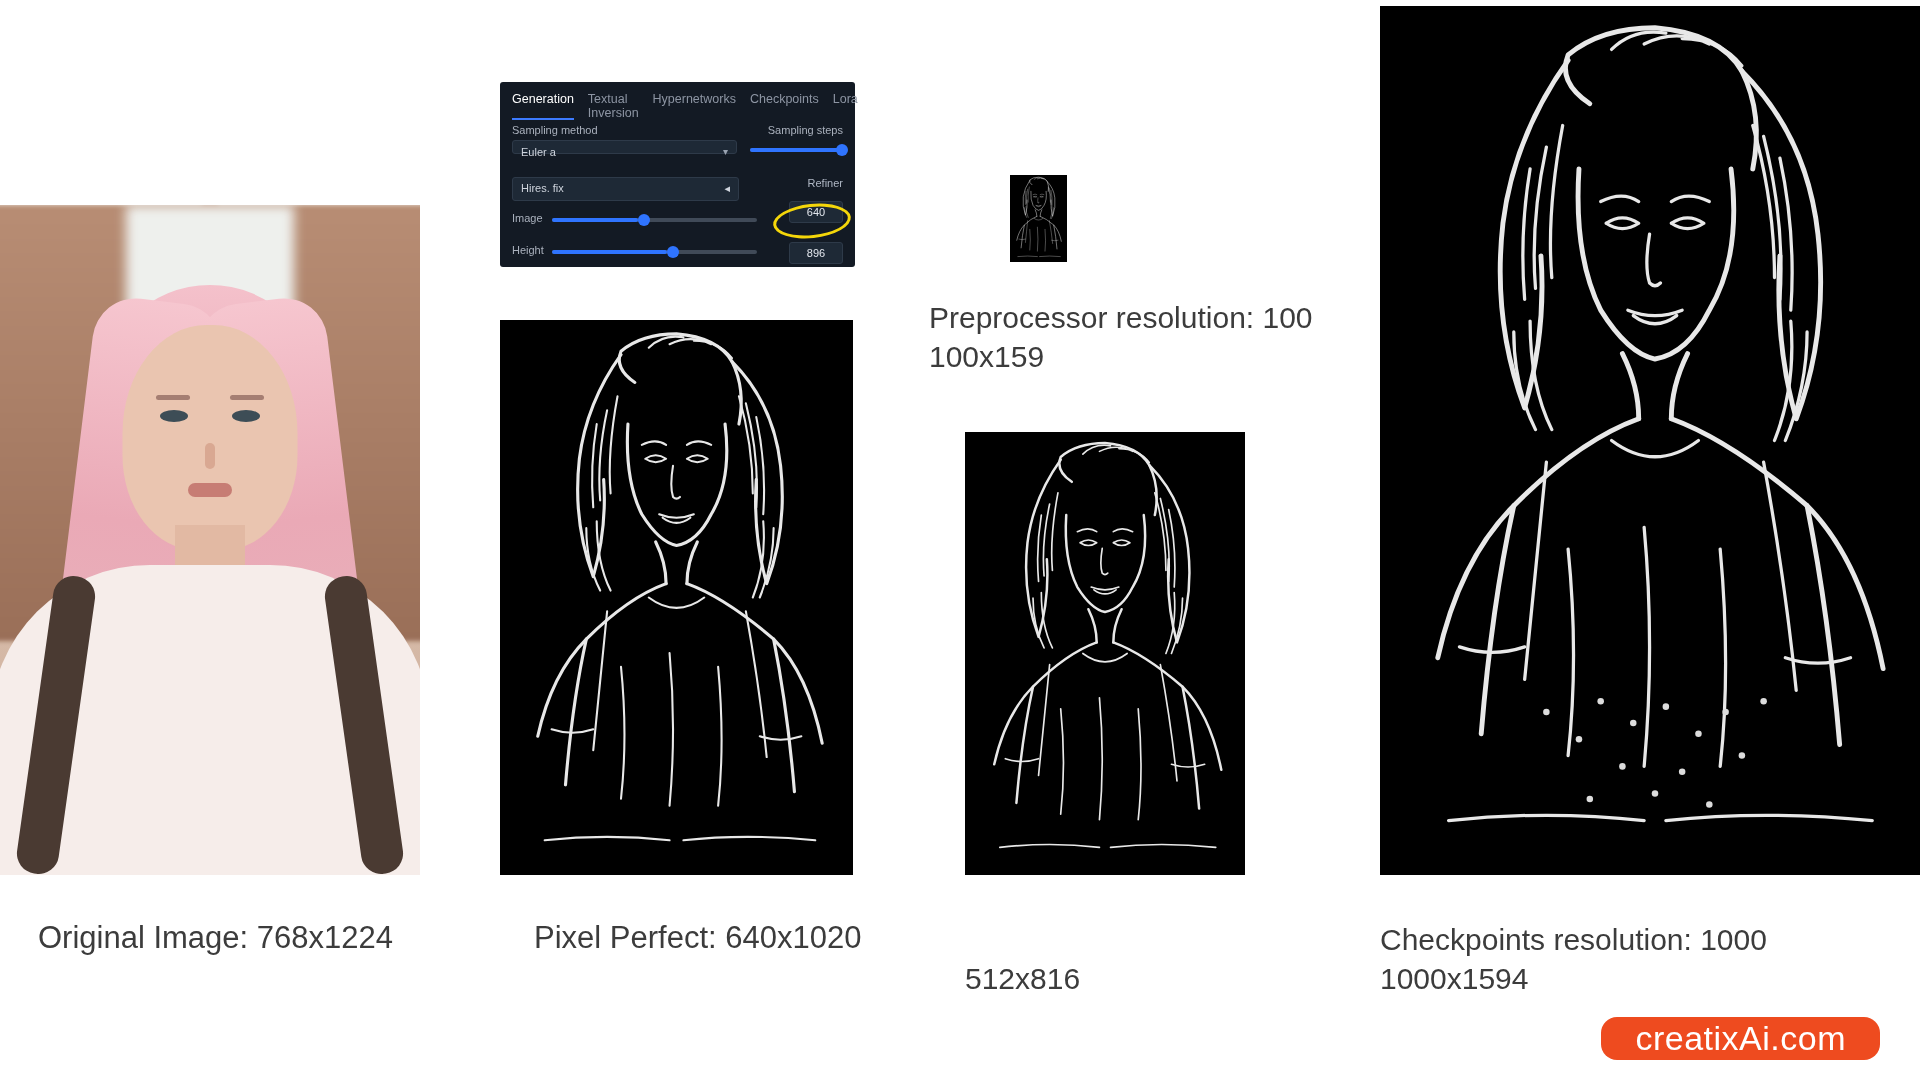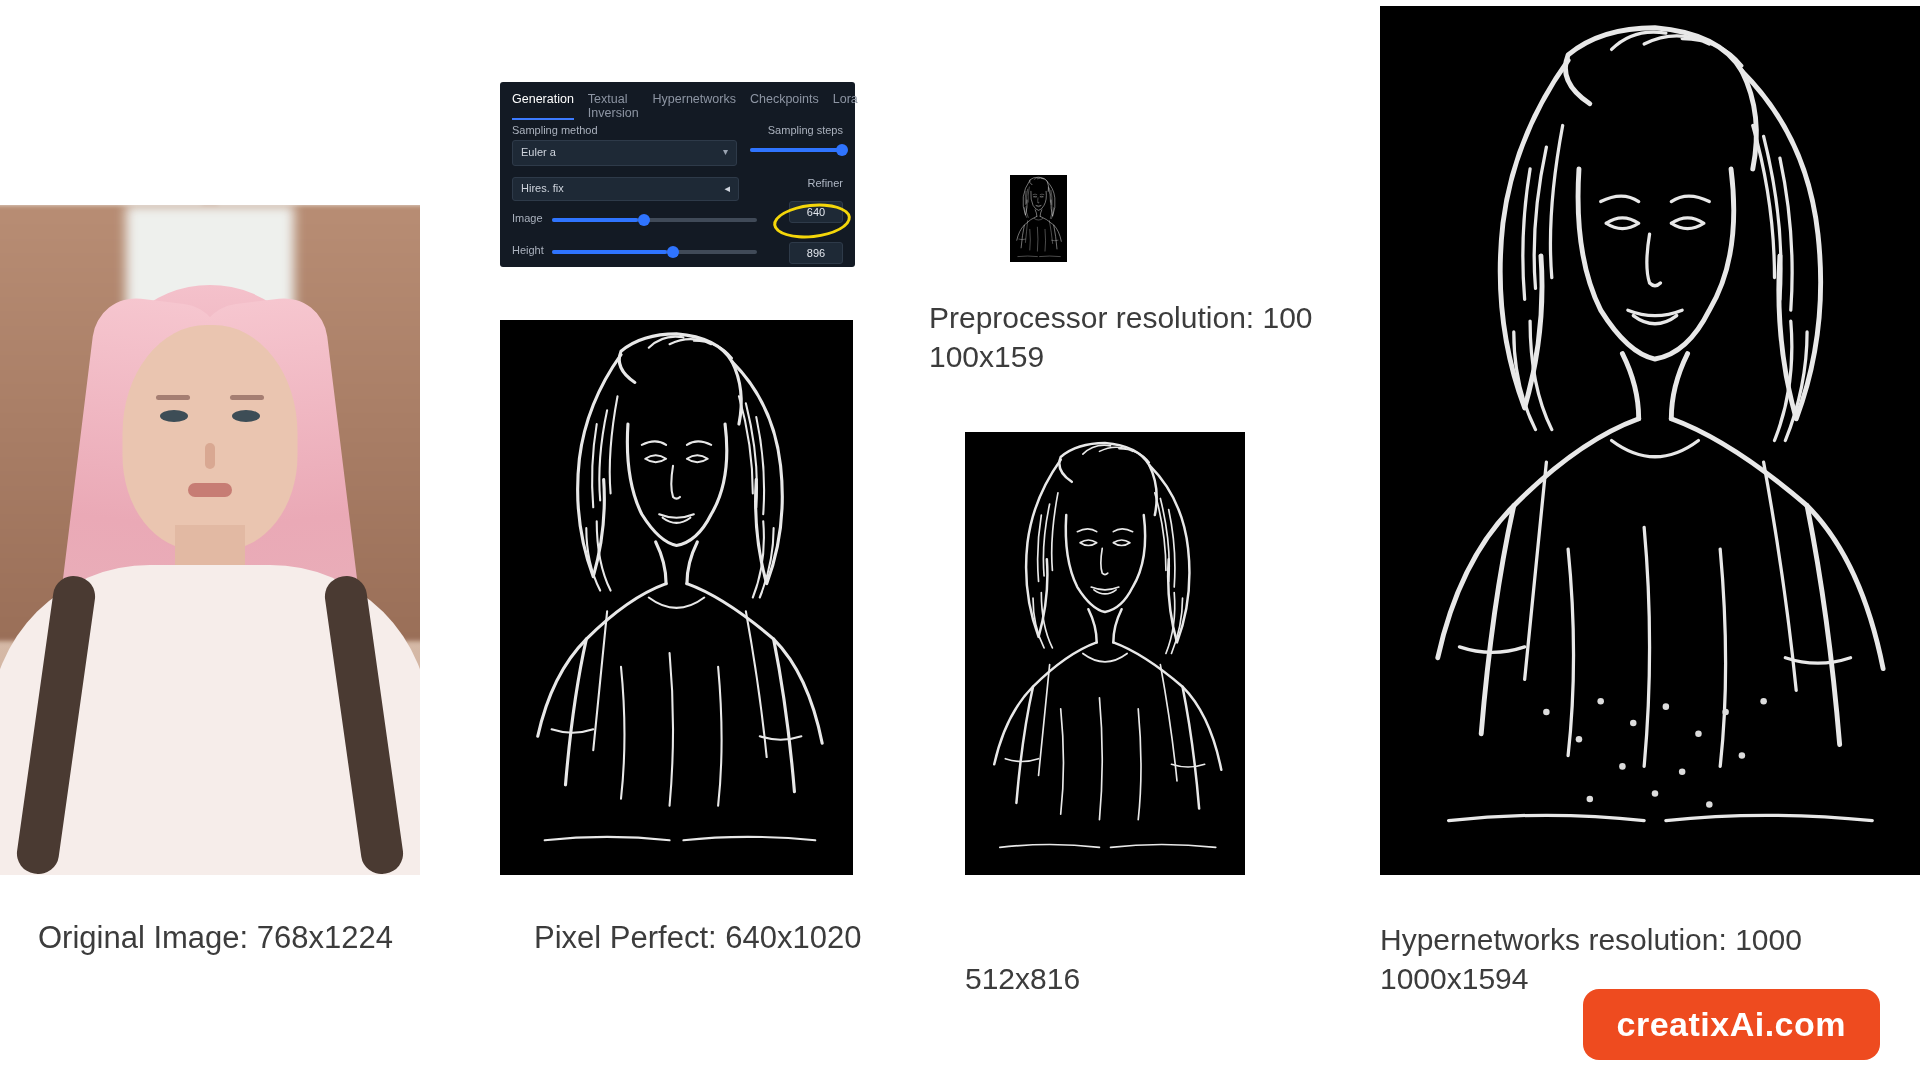--- a/index.html
+++ b/index.html
@@ -32,21 +32,21 @@
   .strapR{right:35px;transform:rotate(-8deg)}
   .cap1{position:absolute;left:38px;top:920px;font-size:31px;color:#3c3c3c}
 
   
   .panel{position:absolute;left:500px;top:82px;width:355px;height:185px;background:#131a24;border-radius:3px;color:#c7ccd4;font-size:12px}
   .tabs{display:flex;gap:14px;padding:10px 12px;font-size:12.5px;color:#8d95a3}
   .tabs span:first-child{color:#fff;border-bottom:2px solid #3d7bff;padding-bottom:0}
   .lab{position:absolute;font-size:11px;color:#aab1bd}
   .lab.sm{left:12px;top:42px}
   .lab.ss{right:12px;top:42px}
-  .dd{position:absolute;left:12px;top:58px;width:225px;height:26px;background:#1e2936;border:1px solid #2e3a49;border-radius:3px;color:#cfd4dd;font-size:11px;padding:5px 8px}
+  .dd{position:absolute;left:12px;top:58px;width:225px;height:14px;background:#1e2936;border:1px solid #2e3a49;border-radius:3px;color:#cfd4dd;font-size:11px;padding:5px 8px}
   .dd:after{content:"▾";position:absolute;right:8px;top:5px;font-size:10px;color:#9aa3b1}
   .sl{position:absolute;height:4px;background:#404a58;border-radius:2px}
   .sl .fill{position:absolute;left:0;top:0;height:100%;background:#2f74ff;border-radius:2px}
   .sl .knob{position:absolute;top:-4px;width:12px;height:12px;background:#2f74ff;border-radius:50%}
   .sl.steps{left:250px;top:66px;width:92px}.sl.steps .fill{width:100%}.sl.steps .knob{left:86px}
   .hf{position:absolute;left:12px;top:95px;width:227px;height:24px;background:#1e2936;border:1px solid #2e3a49;border-radius:3px;font-size:11px;padding:4px 8px;color:#cfd4dd}
   .ref{position:absolute;right:12px;top:95px;font-size:11px;color:#aeb6c3}
   .lab.w{left:12px;top:130px}.lab.h{left:12px;top:162px}
   .sl.width{left:52px;top:136px;width:205px}.sl.width .fill{width:42%}.sl.width .knob{left:42%}
   .sl.height{left:52px;top:168px;width:205px}.sl.height .fill{width:56%}.sl.height .knob{left:56%}
@@ -63,21 +63,21 @@
   .edge100{position:absolute;left:1010px;top:175px;width:57px;height:87px}
   .cap3a{position:absolute;left:929px;top:298px;font-size:30px;color:#3c3c3c;line-height:1.3}
   .edge512{position:absolute;left:965px;top:432px;width:280px;height:443px}
   .cap3b{position:absolute;left:965px;top:920px;font-size:30px;color:#3c3c3c;line-height:1.3}
 
   
   .edge1000{position:absolute;left:1380px;top:6px;width:550px;height:869px}
   .cap4{position:absolute;left:1380px;top:920px;font-size:30px;color:#3c3c3c;line-height:1.3}
 
   
-  .brand{position:absolute;right:40px;bottom:20px;background:#ee4b1f;color:#fff;font-weight:700;font-size:34px;padding:16px 34px;border-radius:16px;letter-spacing:.5px}
+  .brand{position:absolute;right:40px;bottom:20px;background:#ee4b1f;color:#fff;font-weight:400;font-size:34px;padding:2px 34px;border-radius:16px;letter-spacing:.5px}
 
   
   .sk{stroke:#e8e8e8;stroke-width:.9;fill:none;stroke-linecap:round;stroke-linejoin:round}
   .sk.th{stroke-width:.6}
   .dots circle{fill:#dcdcdc}
 </style>
 </head>
 <body>
 
 <svg width="0" height="0" style="position:absolute">
@@ -226,17 +226,17 @@
   <span>512x816</span>
 </div>
 
 <div class="edge edge1000">
   <svg viewBox="0 0 100 160">
       <use href="#portrait-sketch"></use>
       <use href="#speckles"></use>
     </svg>
 </div>
 <div class="cap4">
-  <span>Hypernetworks resolution: 1000</span><br>
+  <span>Checkpoints resolution: 1000</span><br>
   <span>1000x1594</span>
 </div>
 
 <div class="brand">creatixAi.com</div>
 
 </body></html>

